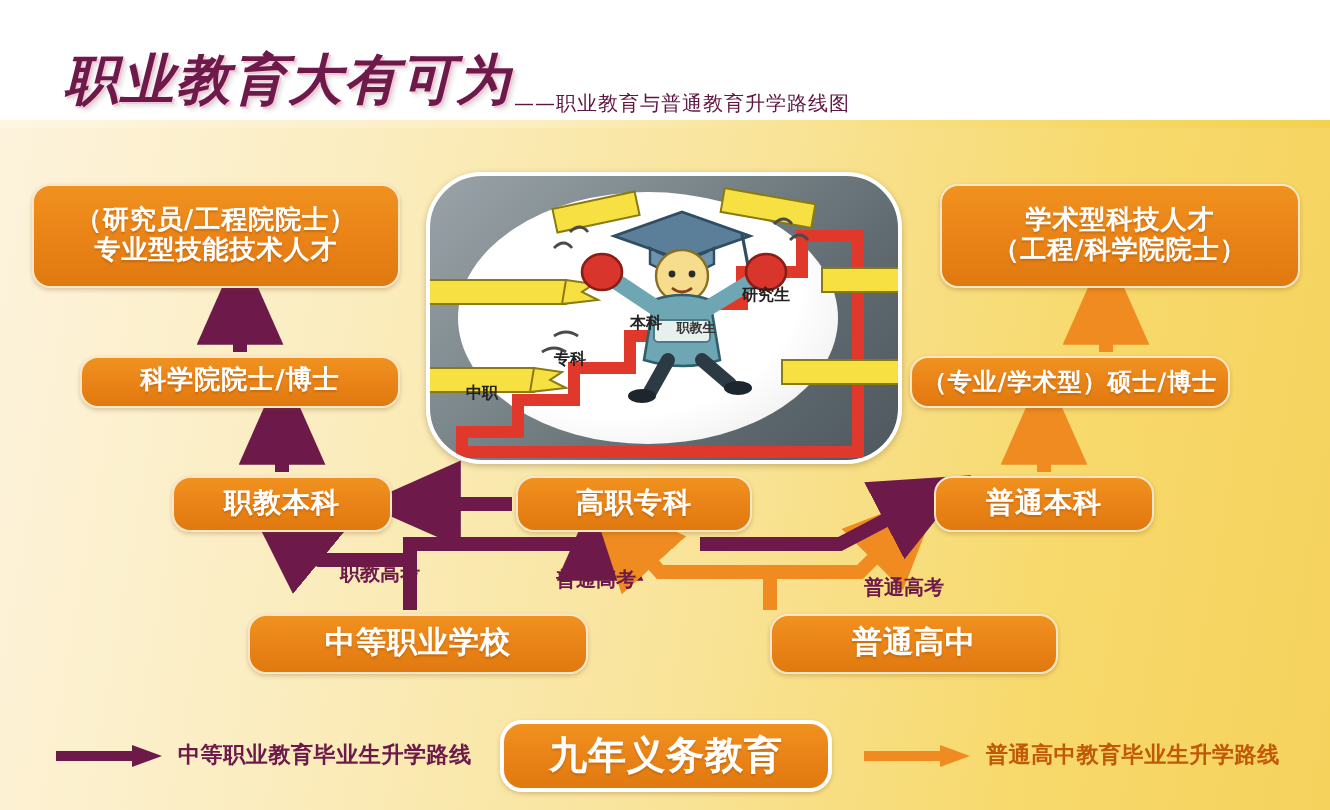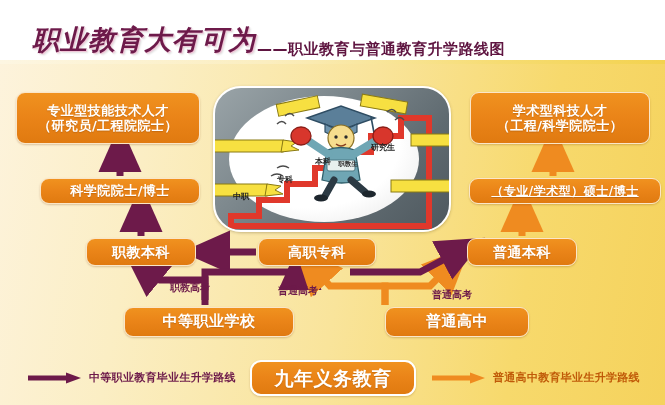--- a/index.html
+++ b/index.html
@@ -19,21 +19,21 @@
 
   
   .title-wrap{position:absolute;left:0;top:22px;width:636px;height:40px;display:flex;align-items:flex-start;}
   .title-main{
     margin-left:32px;font-size:27px;font-weight:bold;font-style:italic;
     color:#6d1a4a;letter-spacing:1px;
     text-shadow:1px 1px 0 #f0c8d8, 2px 2px 2px rgba(0,0,0,.12);
     font-family:"DejaVu Sans","Liberation Sans",sans-serif;
   }
   .title-sub{
-    font-size:15px;font-weight:bold;color:#5f1541;margin-left:1px;letter-spacing:.5px;
+    font-size:10px;font-weight:normal;color:#5f1541;margin-left:1px;letter-spacing:.5px;
     font-family:"DejaVu Sans","Liberation Sans",sans-serif;align-self:flex-end;padding-bottom:3px;
   }
 
   
   .node{
     position:absolute;box-sizing:border-box;
     background:linear-gradient(180deg,#f0921f 0%,#ea8418 48%,#e07a10 100%);
     border-radius:9px;border:1.6px solid #fbe6c8;
     color:#ffffff;font-weight:bold;
     display:flex;align-items:center;justify-content:center;text-align:center;
@@ -43,21 +43,21 @@
     letter-spacing:.5px;
     text-shadow:0 1px 1px rgba(140,70,0,.35);
   }
   .node.two-line{flex-direction:column;}
   .node span{display:block;}
 
   
   #node-left-top   {left:16px;  top:92px;  width:184px;height:52px; font-size:13px;}
   #node-right-top  {left:470px; top:92px;  width:180px;height:52px; font-size:13px;}
   #node-left-master{left:40px;  top:178px; width:160px;height:26px; font-size:13px;}
-  #node-right-master{left:469px;top:178px; width:192px;height:26px; font-size:12px;text-decoration:underline;}
+  #node-right-master{left:455px;top:178px; width:160px;height:26px; font-size:12px;}
   #node-zhijiao    {left:86px;  top:238px; width:110px;height:28px; font-size:14px;}
   #node-gaozhi     {left:258px; top:238px; width:118px;height:28px; font-size:14px;}
   #node-putong-ben {left:467px; top:238px; width:110px;height:28px; font-size:14px;}
   #node-zhongzhi   {left:124px; top:307px; width:170px;height:30px; font-size:15px;}
   #node-putong-gao {left:385px; top:307px; width:144px;height:30px; font-size:15px;}
   #node-jiunian    {left:250px; top:360px; width:166px;height:36px; font-size:19px;
                     border-radius:11px;border:2px solid #ffffff;}
 
   
   .illus{
@@ -193,22 +193,22 @@
     </svg>
 
     <div style="position:absolute;left:112px;top:72px;width:42px;text-align:center;font-size:6.5px;font-weight:bold;color:#333;font-family:'DejaVu Sans',sans-serif;">职教生</div>
     <div style="position:absolute;left:18px;top:103px;font-size:8px;font-weight:bold;color:#222;font-family:'DejaVu Serif',serif;">中职</div>
     <div style="position:absolute;left:62px;top:86px;font-size:8px;font-weight:bold;color:#222;font-family:'DejaVu Serif',serif;">专科</div>
     <div style="position:absolute;left:100px;top:68px;font-size:8px;font-weight:bold;color:#222;font-family:'DejaVu Serif',serif;">本科</div>
     <div style="position:absolute;left:156px;top:54px;font-size:8px;font-weight:bold;color:#222;font-family:'DejaVu Serif',serif;">研究生</div>
   </div>
 
   <div class="node two-line" id="node-left-top">
+    <span>（研究员/工程院院士）</span>
     <span>专业型技能技术人才</span>
-    <span>（研究员/工程院院士）</span>
   </div>
 
   <div class="node two-line" id="node-right-top">
     <span>学术型科技人才</span>
     <span>（工程/科学院院士）</span>
   </div>
 
   <div class="node" id="node-left-master">科学院院士/博士</div>
   <div class="node" id="node-right-master">（专业/学术型）硕士/博士</div>
 

